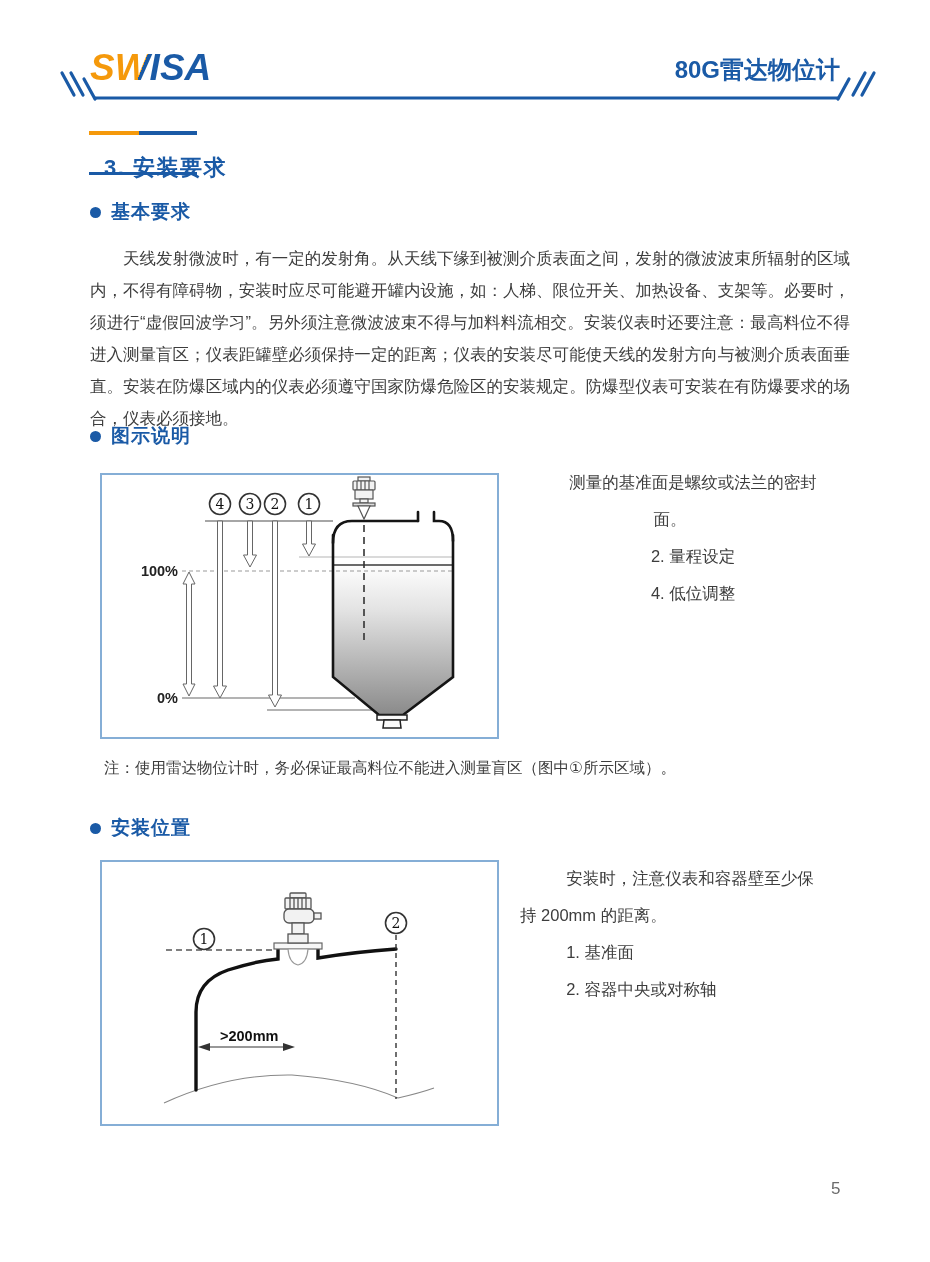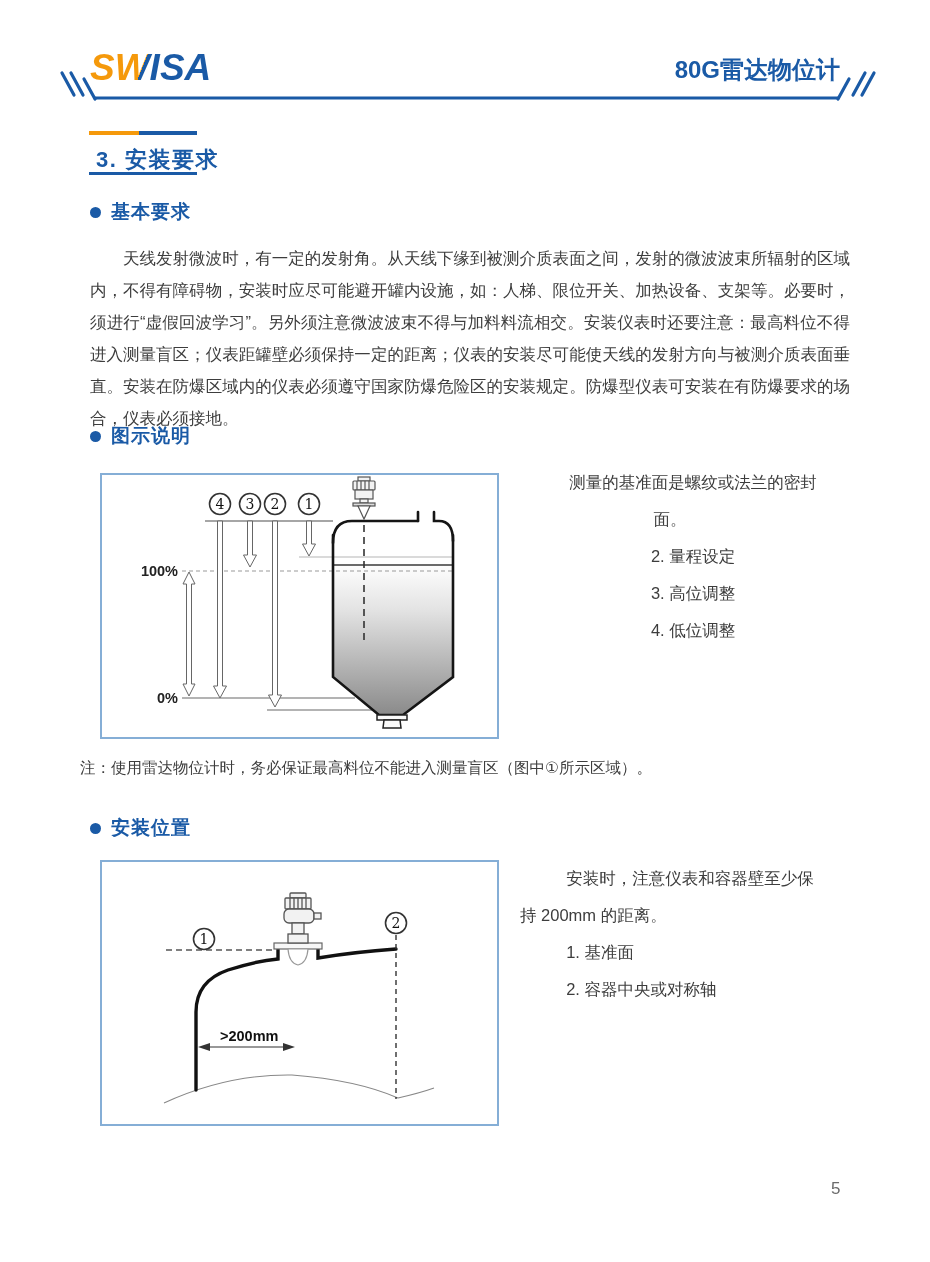--- a/index.html
+++ b/index.html
@@ -17,35 +17,35 @@
     -webkit-background-clip:text;background-clip:text;color:transparent;
   }
   .doc-title{
     right:90px;top:55px;font-size:24px;font-weight:bold;color:#1a5aa6;line-height:30px;
   }
   .hdr-deco{left:0;top:0;width:930px;height:125px;pointer-events:none;}
   
   .sec-bar{left:89px;top:131px;width:108px;height:4px;
     background:linear-gradient(to right,#f5990b 0 46%,#1a5aa6 46% 100%);}
   .sec-title{left:88px;top:138px;font-size:22px;font-weight:bold;color:#1a5aa6;
-    letter-spacing:1.5px;margin:8px;line-height:28px;}
+    letter-spacing:1.5px;margin:16px;line-height:28px;}
   .sec-underbar{left:89px;top:172px;width:108px;height:3px;background:#1a5aa6;}
   
   .sub-heading{display:flex;align-items:center;gap:10px;left:90px;}
   .sub-heading .dot{width:11px;height:11px;border-radius:50%;background:#1a5aa6;flex:0 0 auto;}
   .sub-heading h2{font-size:19px;font-weight:bold;color:#1a5aa6;margin:0;letter-spacing:1px;line-height:24px;}
   #h-basic{top:200px;}
   #h-illus{top:424px;}
   #h-install{top:816px;}
   
   .body-para{
     left:88px;top:240px;width:760px;margin:2px;font-size:16.5px;line-height:32px;
     text-align:justify;text-indent:2em;color:#3d3d3d;
   }
-  .note{left:80px;top:757px;margin:0;font-size:15.5px;color:#3d3d3d;line-height:22px;}
+  .note{left:104px;top:757px;margin:0;font-size:15.5px;color:#3d3d3d;line-height:22px;}
   
   .diagram-box{left:100px;width:395px;height:262px;border:2px solid #85aed6;background:#fff;}
   #diagram1{top:473px;}
   #diagram2{top:860px;}
   .diagram-box svg{display:block;width:100%;height:100%;}
   
   .legend{left:520px;width:300px;font-size:16.5px;line-height:37px;color:#3d3d3d;}
   #legend1{top:464px;text-align:center;}
   #legend2{top:860px;}
   .legend p{margin:0;text-indent:2.8em;}
@@ -155,21 +155,20 @@
       <text class="serifnum" x="148" y="34" text-anchor="middle" font-size="14" fill="#111">3</text>
       <text class="serifnum" x="173" y="34" text-anchor="middle" font-size="14" fill="#111">2</text>
       <text class="serifnum" x="207" y="34" text-anchor="middle" font-size="14" fill="#111">1</text>
     </g>
   </svg>
 </div>
 
 <div class="abs legend" id="legend1">
   <p>测量的基准面是螺纹或法兰的密封面。</p>
   <div class="legend-item">2. 量程设定</div>
-  <div class="legend-item">3. 高位调整</div>
   <div class="legend-item">4. 低位调整</div>
 </div>
 
 <p class="abs note">注：使用雷达物位计时，务必保证最高料位不能进入测量盲区（图中①所示区域）。</p>
 
 <div class="abs sub-heading" id="h-install">
   <span class="dot"></span>
   <h2>安装位置</h2>
 </div>
 

